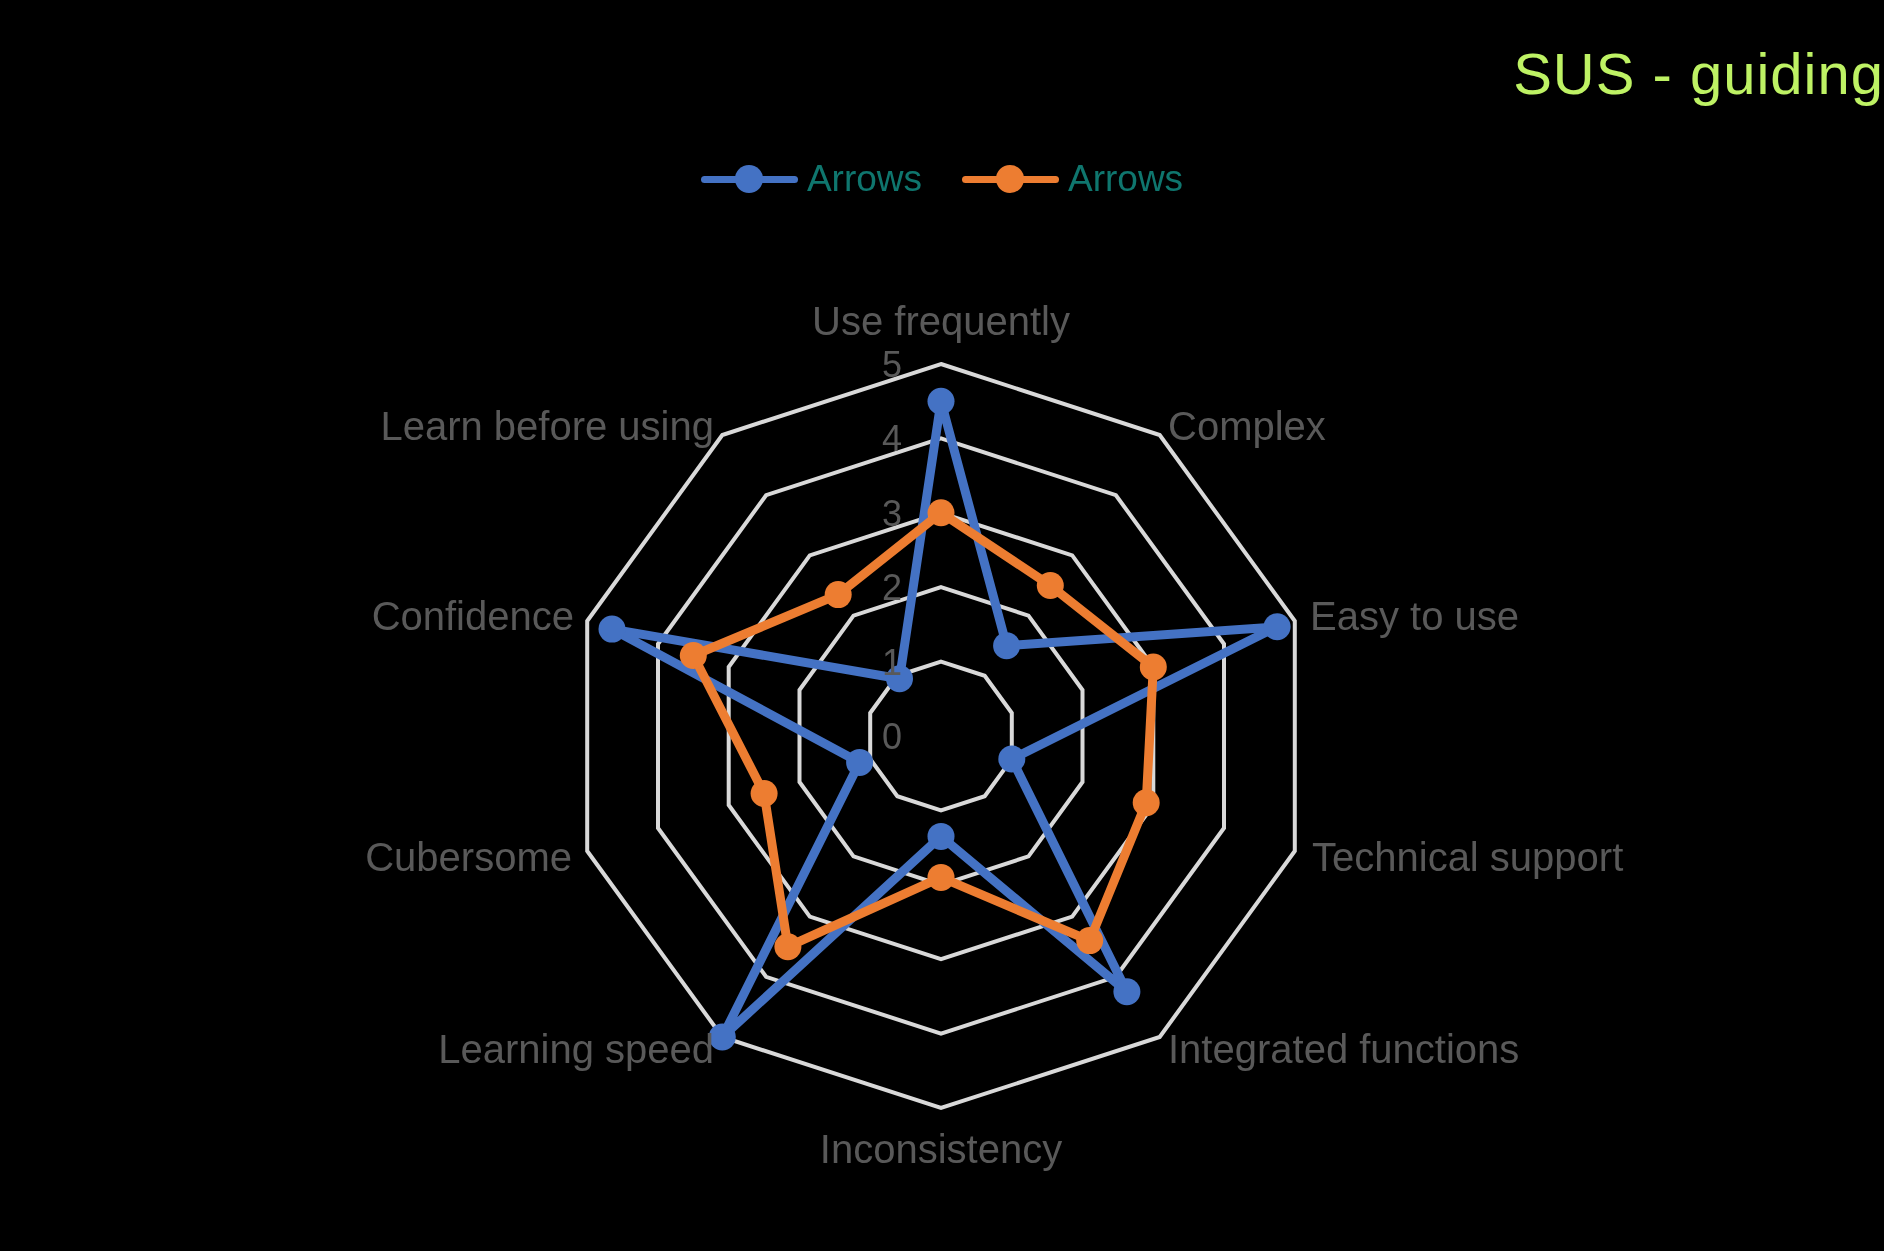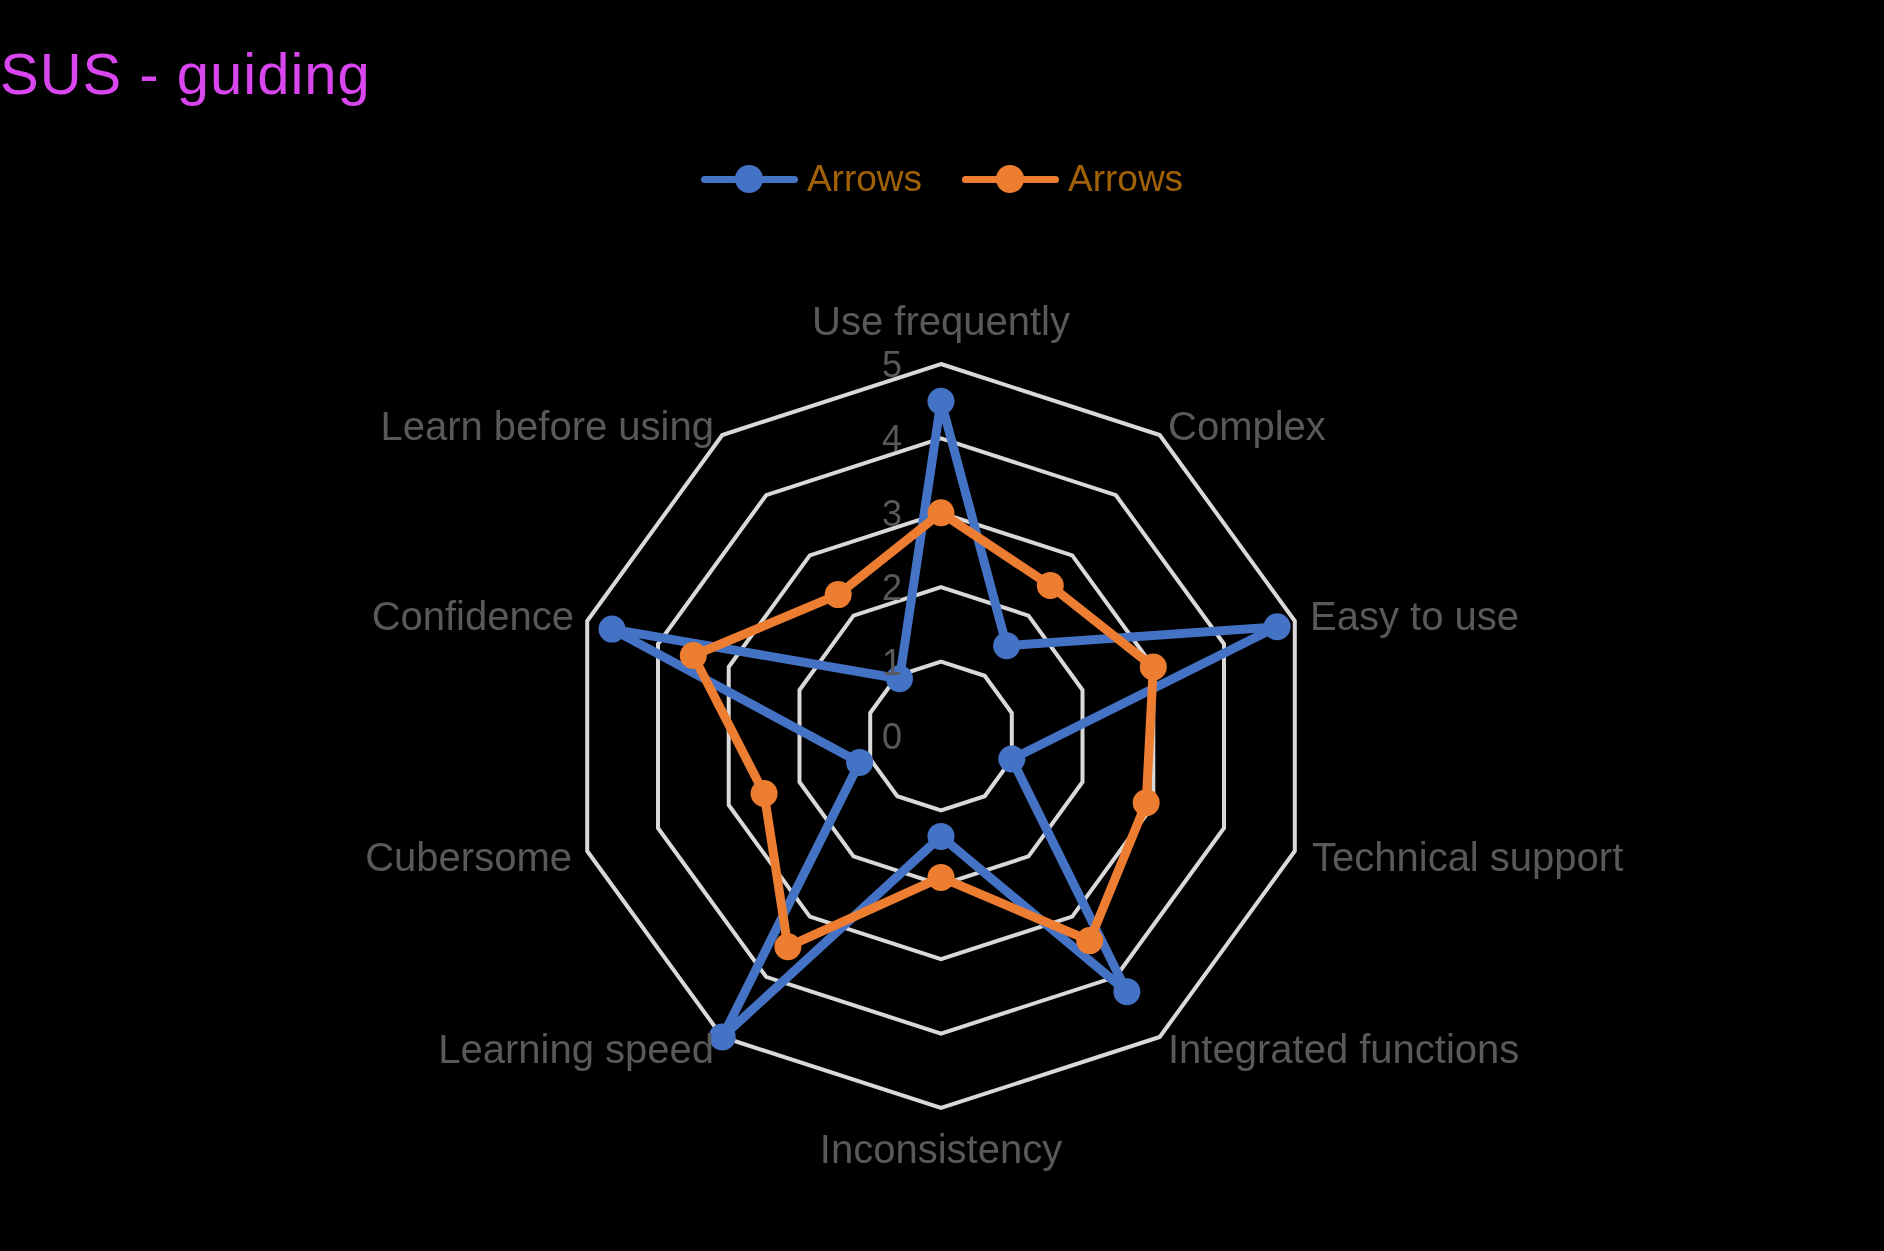--- a/index.html
+++ b/index.html
@@ -13,23 +13,23 @@
     height: 1251px;
     background: #000000;
     overflow: hidden;
     font-family: "Liberation Sans", sans-serif;
   }
   .chart-title {
     position: absolute;
     top: 40px;
     left: 0;
     width: 100%;
-    text-align: left;
+    text-align: right;
     font-size: 58px;
-    color: #d946ef;
+    color: #bef264;
     letter-spacing: 1px;
   }
   .legend {
     position: absolute;
     top: 158px;
     left: 0;
     width: 100%;
     display: flex;
     justify-content: center;
     align-items: center;
@@ -57,21 +57,21 @@
   .swatch .dot {
     position: absolute;
     left: 34px;
     top: 0;
     width: 28px;
     height: 28px;
     border-radius: 50%;
   }
   .legend-label {
     font-size: 37px;
-    color: #a16207;
+    color: #0f766e;
   }
   svg#radar {
     position: absolute;
     left: 0;
     top: 0;
   }
   text.category-label {
     font-family: "Liberation Sans", sans-serif;
     font-size: 40px;
     fill: #595959;

